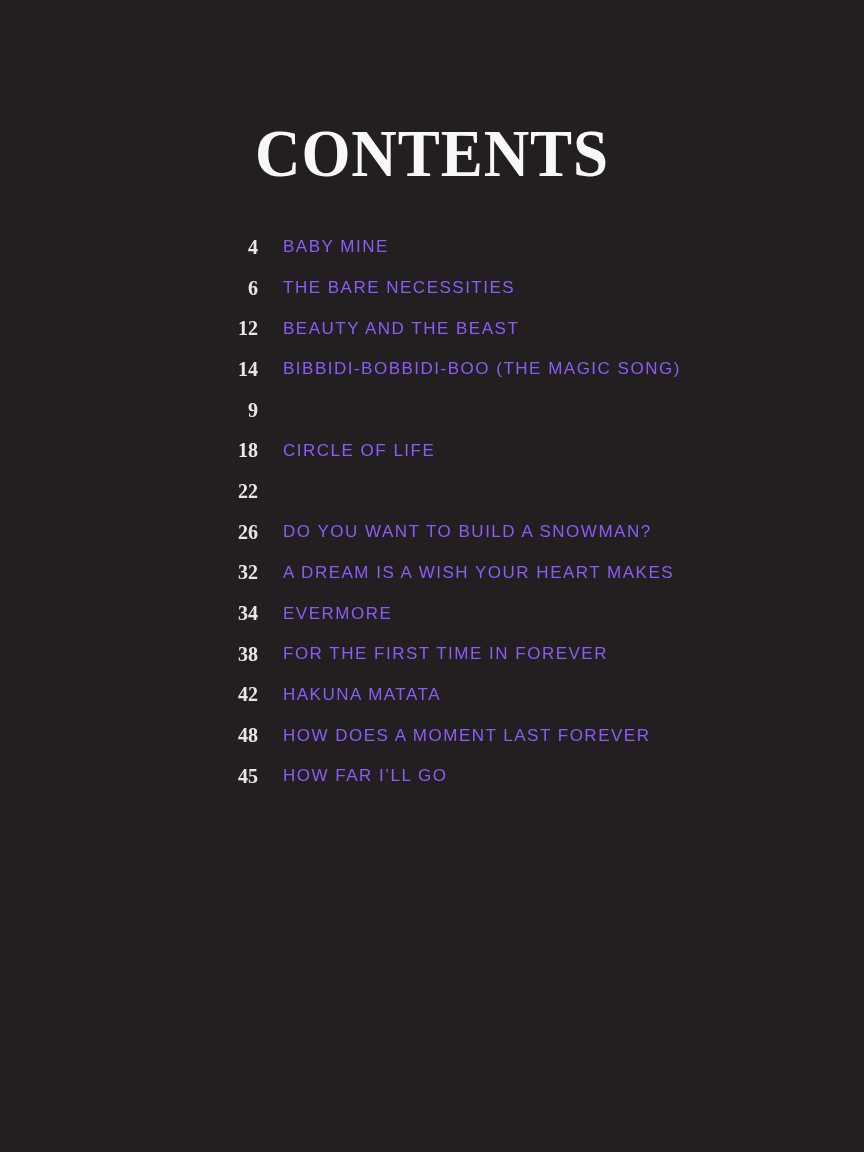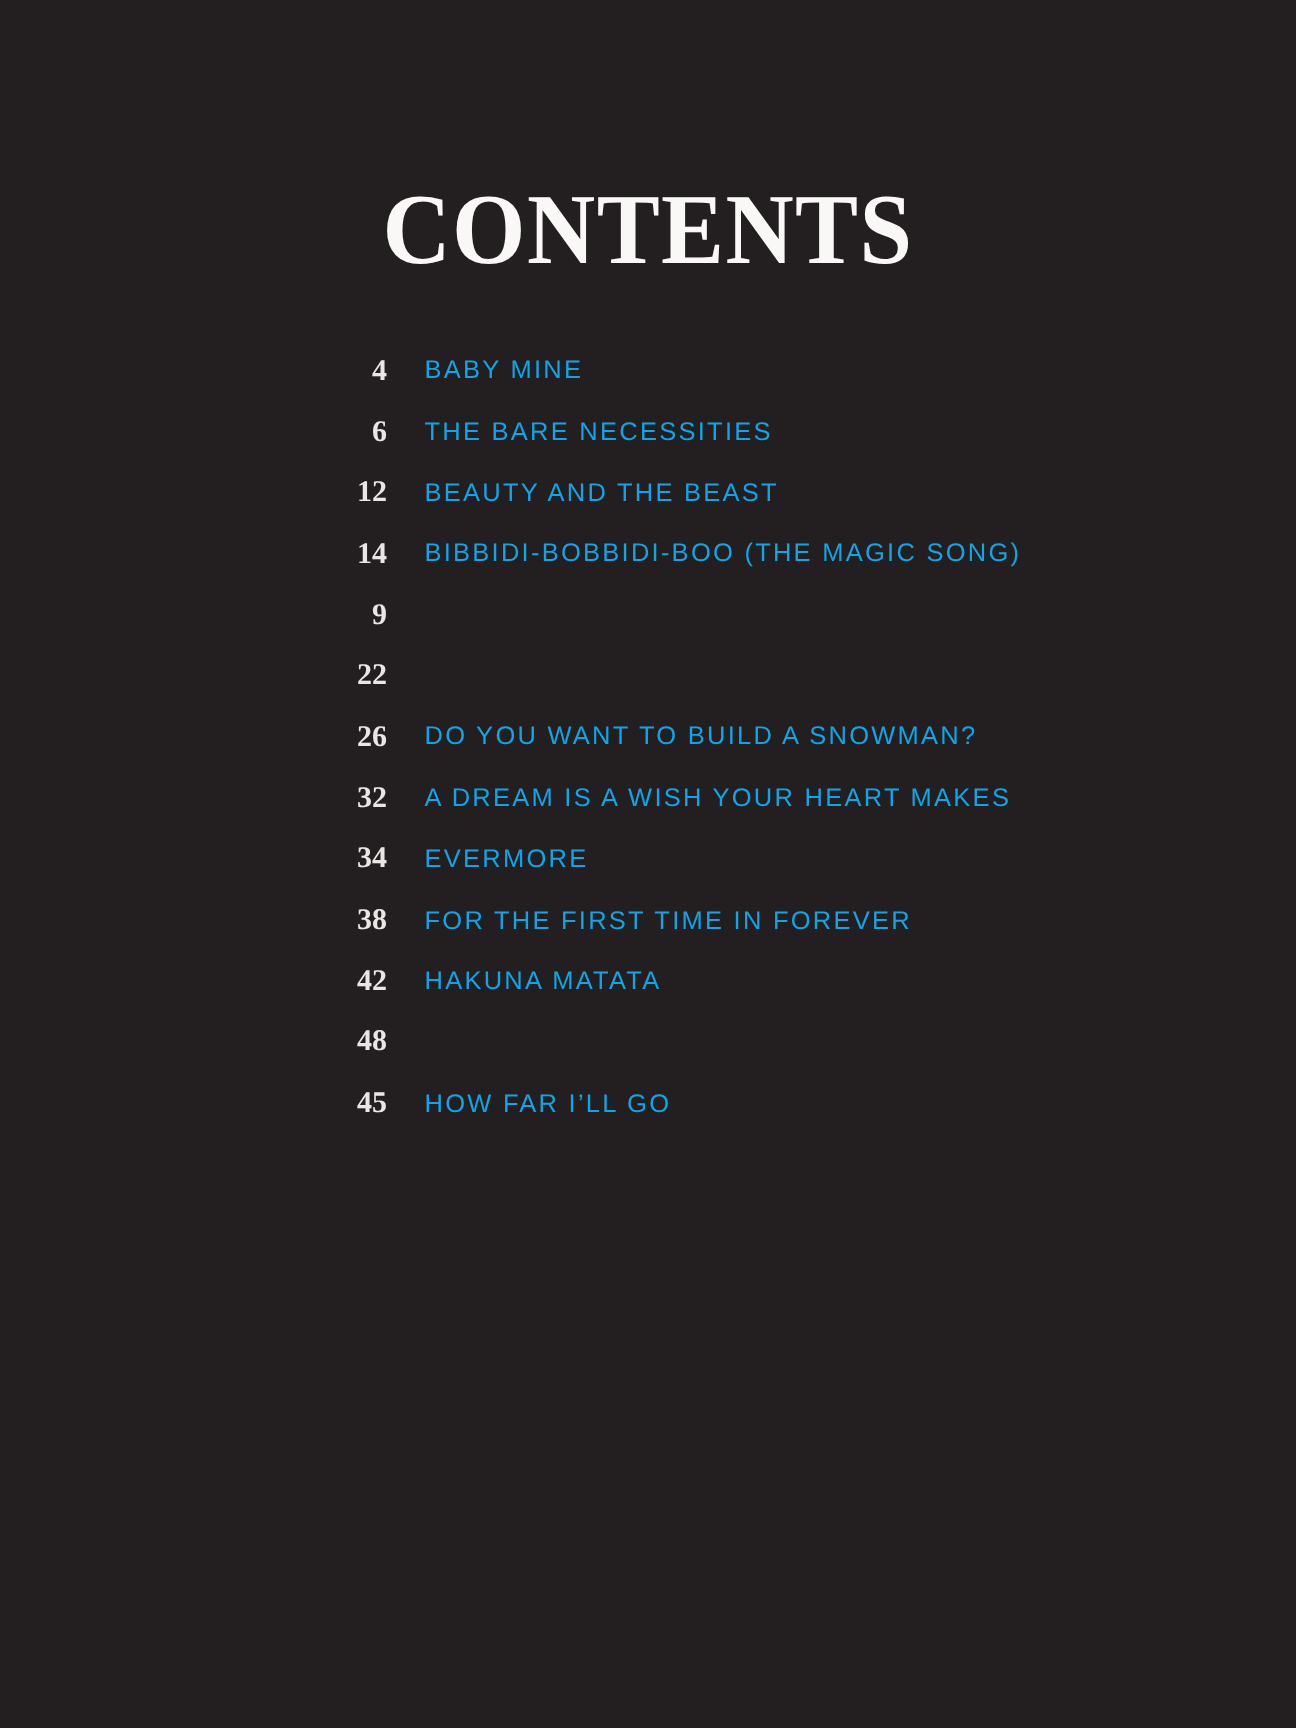--- a/index.html
+++ b/index.html
@@ -54,21 +54,21 @@
     font-weight: 700;
     font-size: 20px;
     color: #e9e6e5;
   }
   .toc-song {
     margin-left: 25px;
     font-family: "Liberation Sans", sans-serif;
     font-weight: 400;
     font-size: 17px;
     letter-spacing: 1.5px;
-    color: #0ea5e9;
+    color: #8b5cf6;
     white-space: nowrap;
   }
 </style>
 </head>
 <body>
 
 <div class="page">
 
   <h1 class="contents-title">CONTENTS</h1>
 
@@ -86,20 +86,24 @@
       <span class="toc-song">BEAUTY AND THE BEAST</span>
     </li>
     <li class="toc-row">
       <span class="toc-num">14</span>
       <span class="toc-song">BIBBIDI-BOBBIDI-BOO (THE MAGIC SONG)</span>
     </li>
     <li class="toc-row">
       <span class="toc-num">9</span>
     </li>
     <li class="toc-row">
+      <span class="toc-num">18</span>
+      <span class="toc-song">CIRCLE OF LIFE</span>
+    </li>
+    <li class="toc-row">
       <span class="toc-num">22</span>
     </li>
     <li class="toc-row">
       <span class="toc-num">26</span>
       <span class="toc-song">DO YOU WANT TO BUILD A SNOWMAN?</span>
     </li>
     <li class="toc-row">
       <span class="toc-num">32</span>
       <span class="toc-song">A DREAM IS A WISH YOUR HEART MAKES</span>
     </li>
@@ -110,20 +114,21 @@
     <li class="toc-row">
       <span class="toc-num">38</span>
       <span class="toc-song">FOR THE FIRST TIME IN FOREVER</span>
     </li>
     <li class="toc-row">
       <span class="toc-num">42</span>
       <span class="toc-song">HAKUNA MATATA</span>
     </li>
     <li class="toc-row">
       <span class="toc-num">48</span>
+      <span class="toc-song">HOW DOES A MOMENT LAST FOREVER</span>
     </li>
     <li class="toc-row">
       <span class="toc-num">45</span>
       <span class="toc-song">HOW FAR I’LL GO</span>
     </li>
   </ul>
 
 </div>
 
 </body></html>

